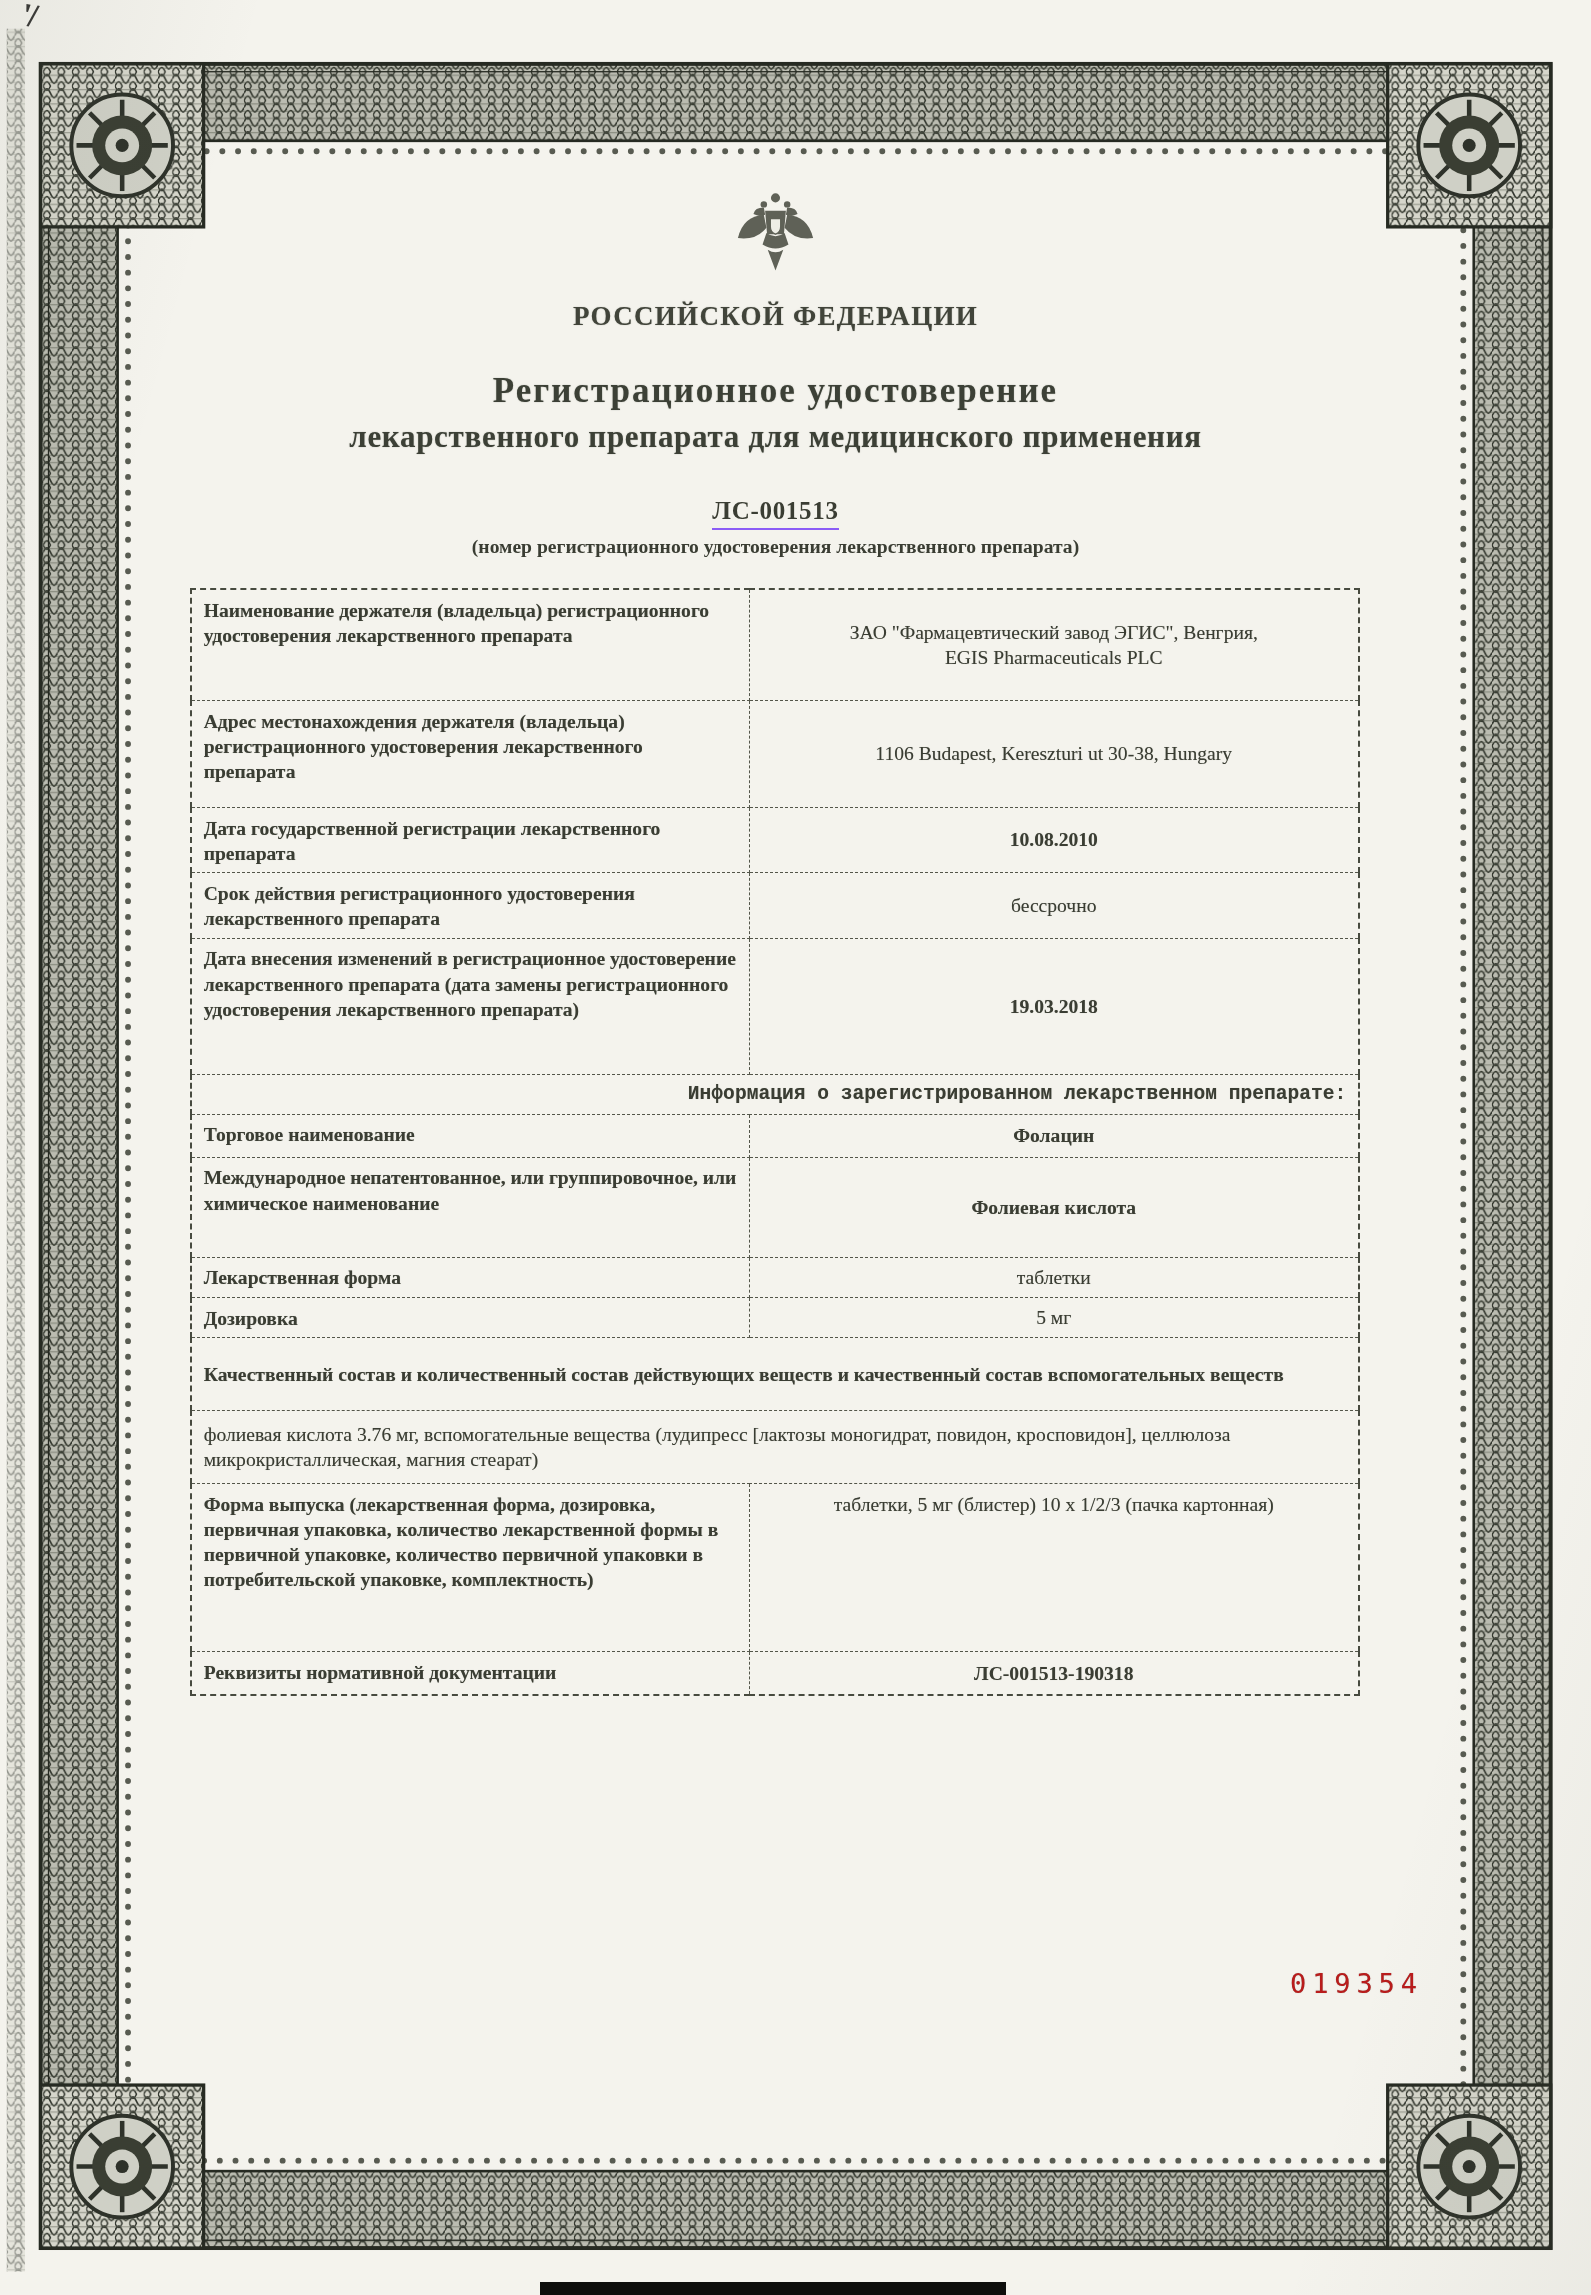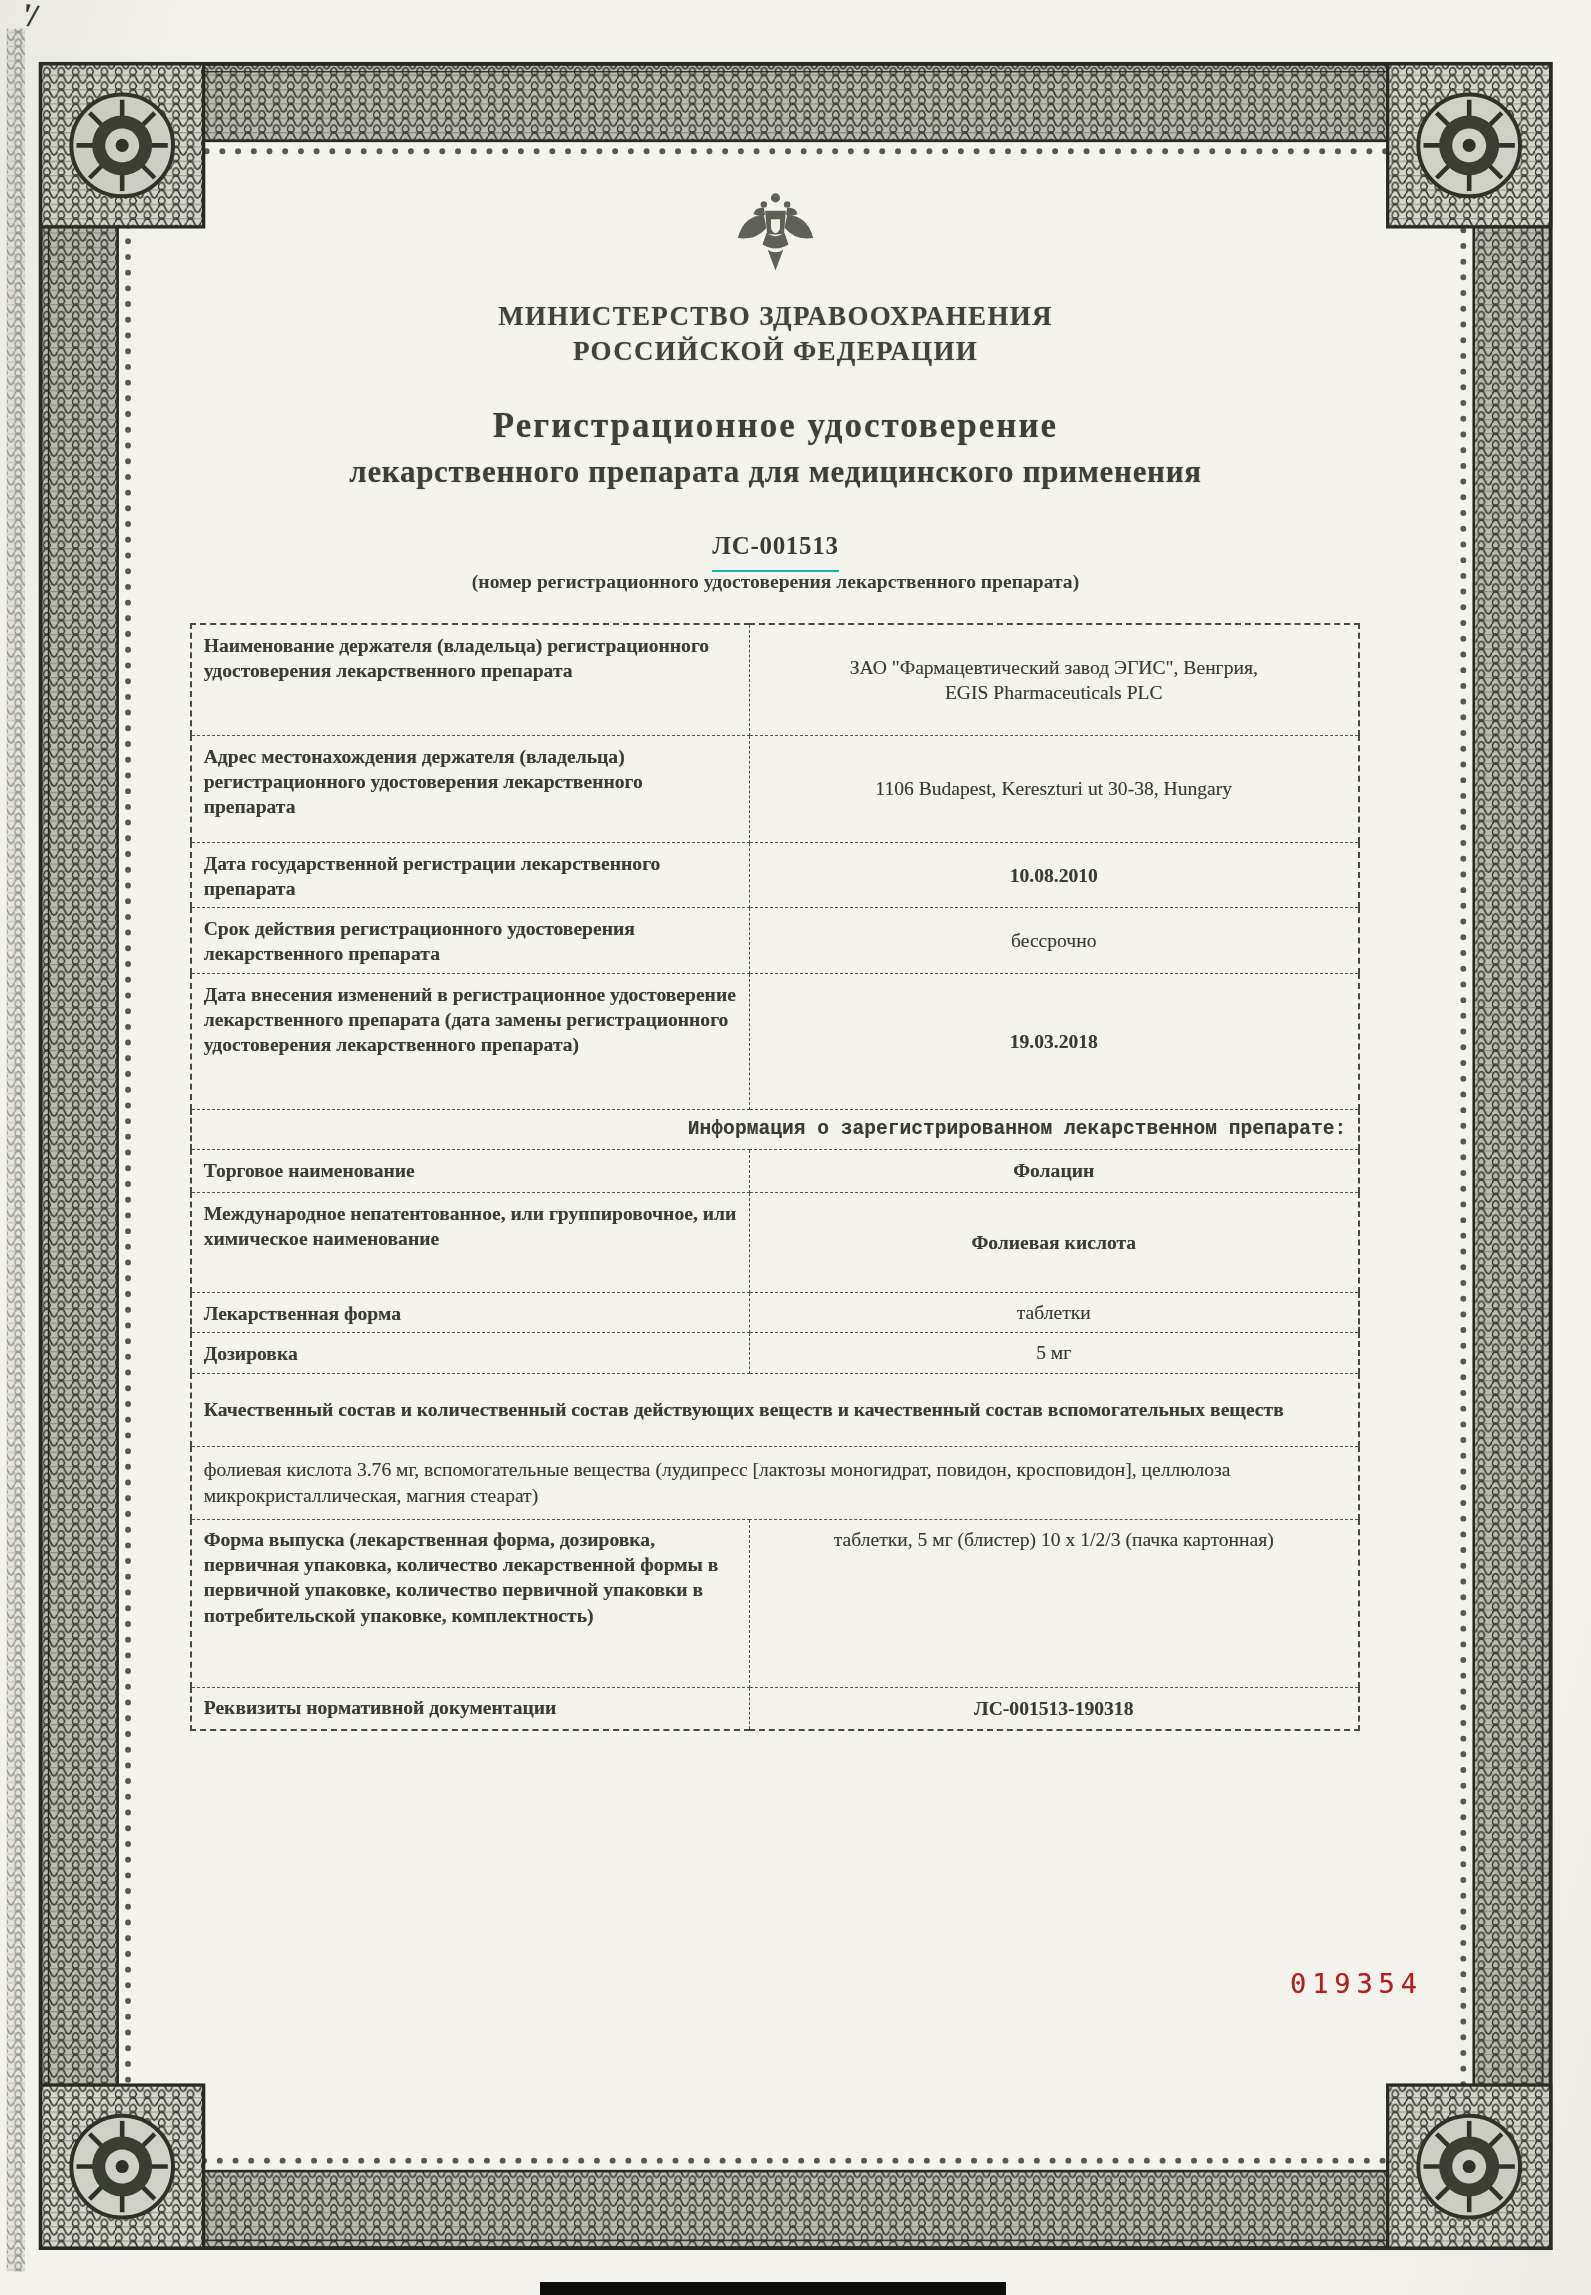--- a/index.html
+++ b/index.html
@@ -35,21 +35,21 @@
 
   .ministry {
     margin-top:15.7px; font-weight:bold; font-size:27px; letter-spacing:1.3px;
     line-height:1.3; color:#41443a; text-shadow:0 0 1.3px rgba(60,64,52,.35);
   }
   .doc-title { margin-top:37px; font-weight:bold; color:#3c4036; text-shadow:0 0 1.3px rgba(60,64,52,.4); }
   .doc-title .t1 { font-size:35px; letter-spacing:2px; }
   .doc-title .t2 { font-size:31px; letter-spacing:0.7px; margin-top:7.8px; }
 
   .reg-num { margin-top:42px; font-size:25px; font-weight:bold; letter-spacing:0.7px; }
-  .reg-num span { border-bottom:2px solid #14b8a6; padding-bottom:11px; }
+  .reg-num span { border-bottom:2px solid #8b5cf6; padding-bottom:4px; }
   .reg-note { margin-top:11.7px; font-size:19.6px; font-weight:bold; }
 
   table.cert {
     margin-top:30px; width:1167px; border-collapse:collapse; table-layout:fixed;
     text-align:left; border:2px dashed #474a3f;
   }
   .cert td {
     border:1.3px dashed #53564a; padding:6.5px 11.7px;
     font-size:19.6px; line-height:1.28; vertical-align:middle;
     text-shadow:0 0 0.7px rgba(60,64,52,.4);
@@ -148,21 +148,20 @@
           <path d="M46 38 Q14 40 6 74 Q34 78 50 58 z"></path>
           <path d="M82 38 Q114 40 122 74 Q94 78 78 58 z"></path>
           <path d="M50 66 q14 10 28 0 l6 18 q-20 12 -40 0 z"></path>
           <path d="M52 92 l12 32 l12 -32 q-12 8 -24 0 z"></path>
         </g>
         <path d="M56 44 h16 v12 q0 9 -8 12 q-8 -3 -8 -12 z" fill="#eeeee6" stroke="#4b4e43" stroke-width="2"></path>
       </svg>
     </div>
 
     <div class="ministry">
-      <div>МИНИСТЕРСТВО ЗДРАВООХРАНЕНИЯ</div>
       <div>РОССИЙСКОЙ ФЕДЕРАЦИИ</div>
     </div>
 
     <div class="doc-title">
       <div class="t1">Регистрационное удостоверение</div>
       <div class="t2">лекарственного препарата для медицинского применения</div>
     </div>
 
     <div class="reg-num">
       <span>ЛС-001513</span>

